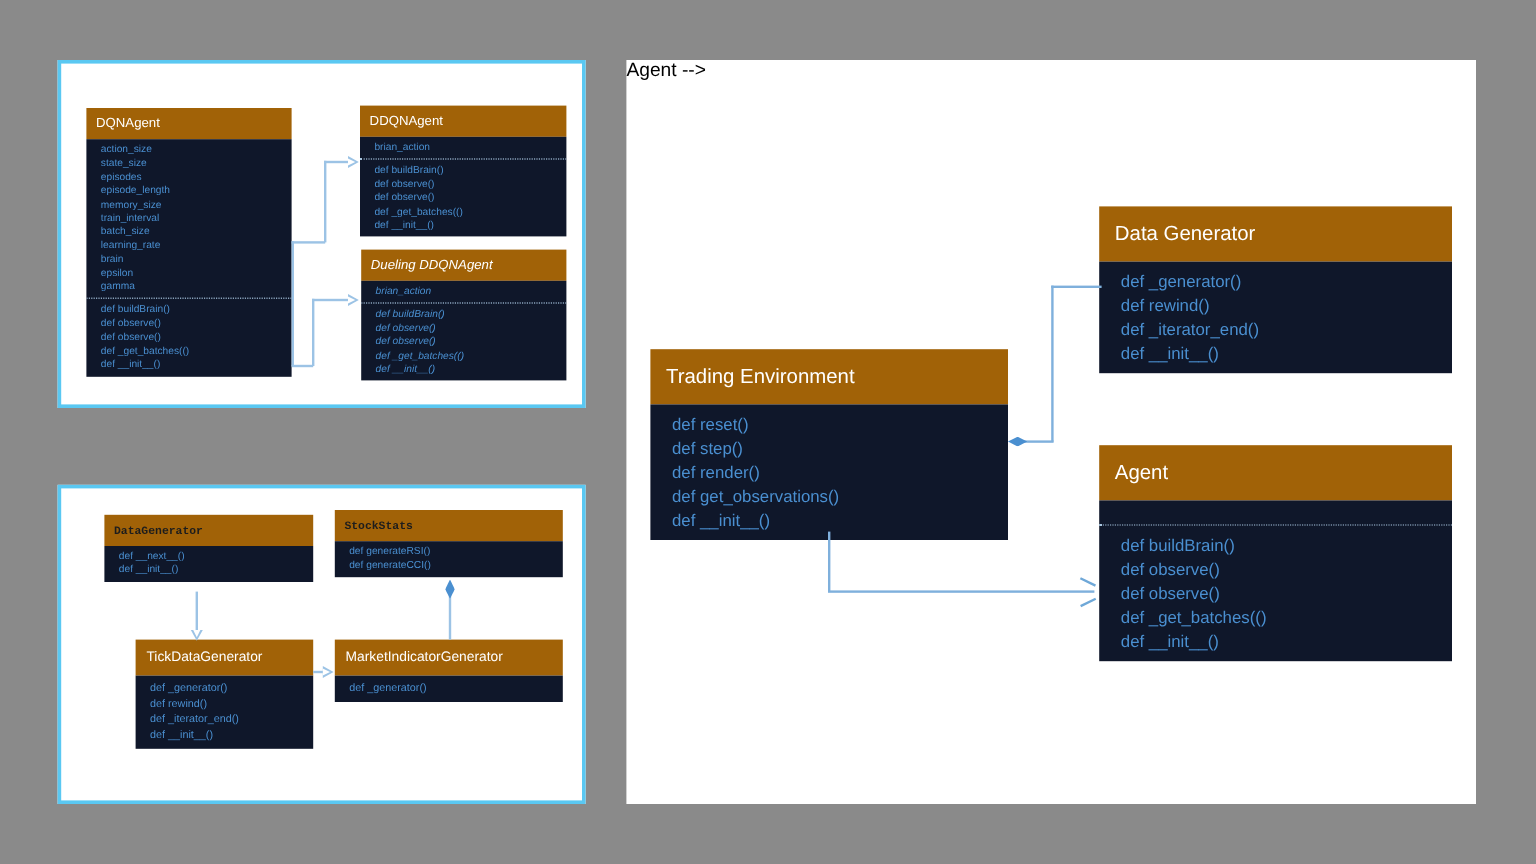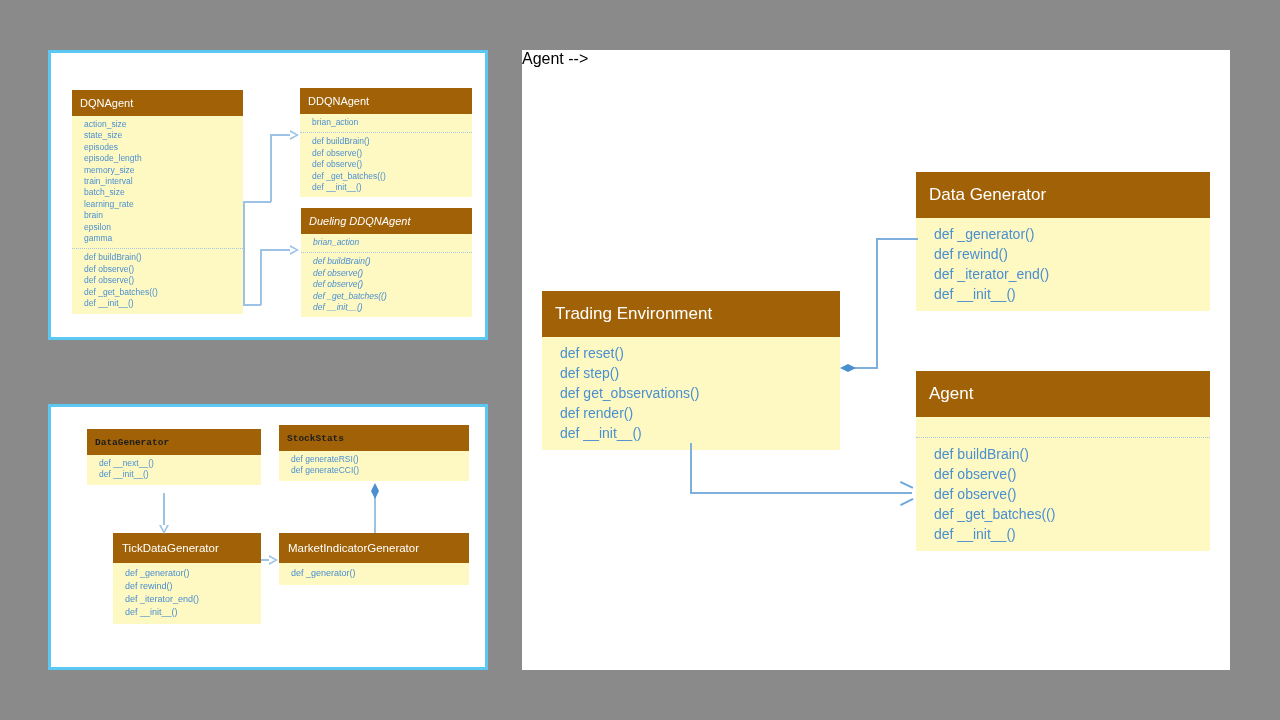--- a/index.html
+++ b/index.html
@@ -38,21 +38,21 @@
   .uml-header {
     background: #a16207;
     color: #ffffff;
     box-sizing: border-box;
     display: flex;
     align-items: center;
     white-space: nowrap;
     overflow: hidden;
   }
   .uml-body {
-    background: #fef9c3;
+    background: #0f172a;
     box-sizing: border-box;
     overflow: hidden;
   }
   .uml-compartment {
     box-sizing: border-box;
   }
   .uml-compartment + .uml-compartment {
     border-top: 1px dotted #a8c6e0;
   }
   .uml-row {
@@ -278,22 +278,22 @@
 
 <div class="panel" id="panel-right">
 
   
   <div class="uml-class sz-lg" style="left:20px; top:241px; width:298px;">
     <div class="uml-header">Trading Environment</div>
     <div class="uml-body">
       <div class="uml-compartment">
         <div class="uml-row">def reset()</div>
         <div class="uml-row">def step()</div>
+        <div class="uml-row">def render()</div>
         <div class="uml-row">def get_observations()</div>
-        <div class="uml-row">def render()</div>
         <div class="uml-row">def __init__()</div>
       </div>
     </div>
   </div>
 
   
   <div class="uml-class sz-lg" style="left:394px; top:122px; width:294px;">
     <div class="uml-header">Data Generator</div>
     <div class="uml-body">
       <div class="uml-compartment">

